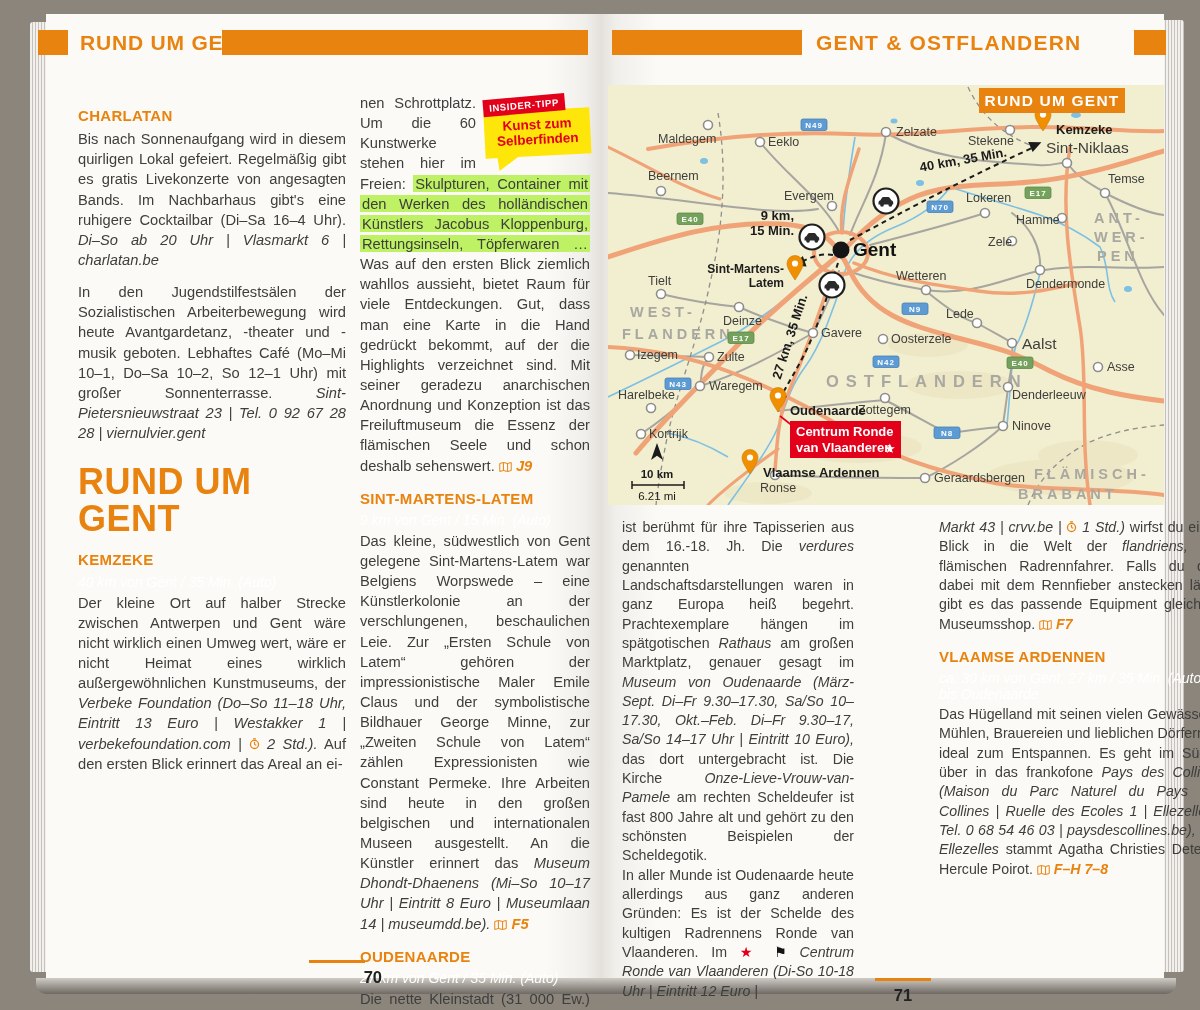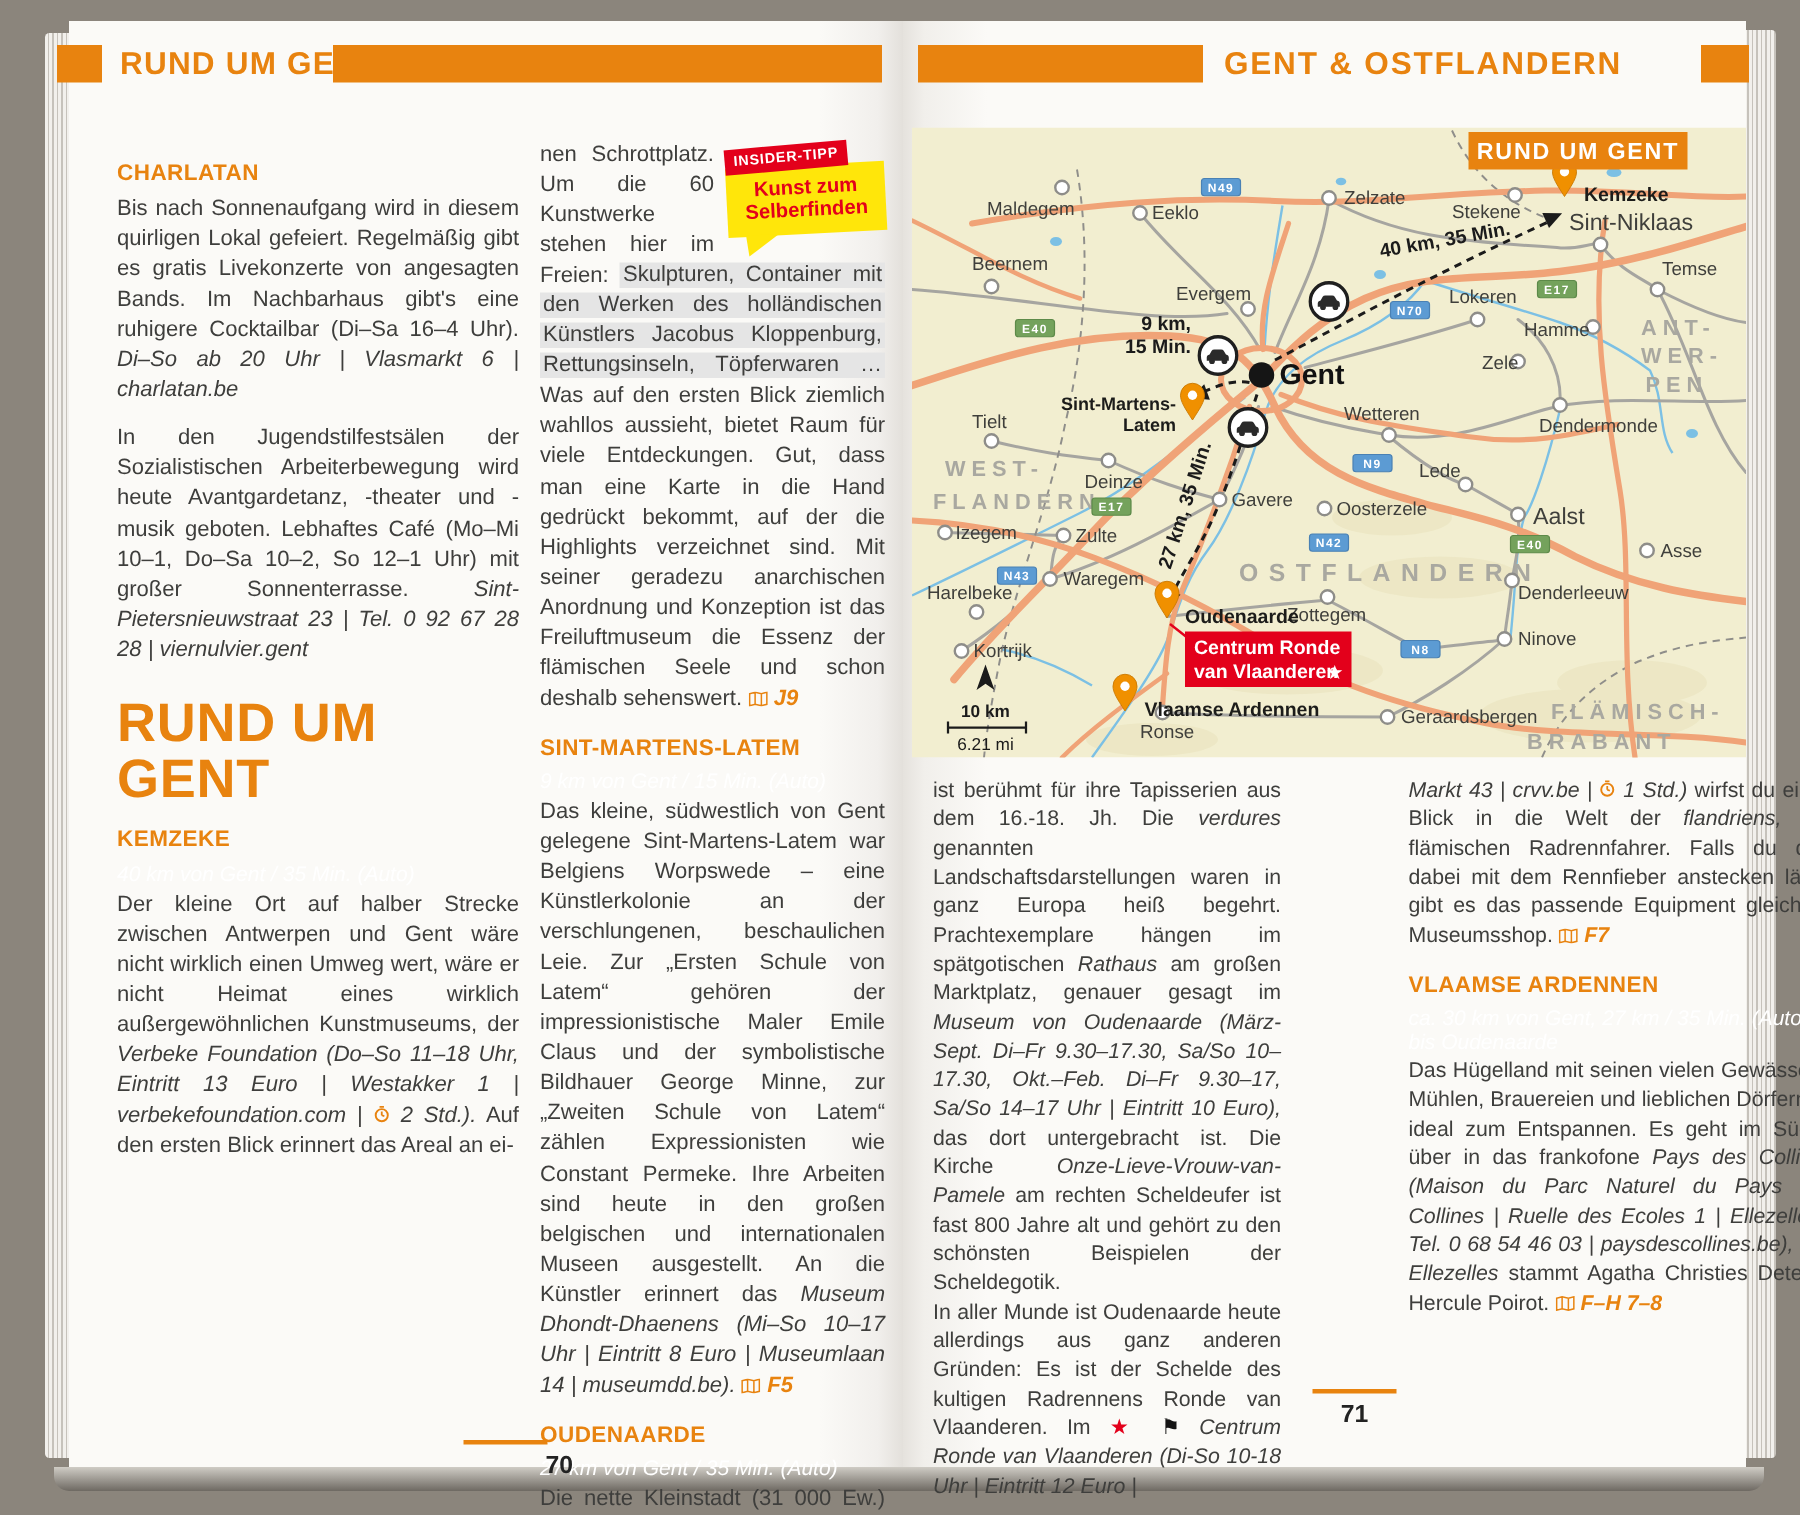--- a/index.html
+++ b/index.html
@@ -32,21 +32,21 @@
   p.body{margin:0 0 12px;text-align:justify;color:#3e3e3c;
     font-size:14.7px;line-height:1.37;hyphens:auto;}
   p.body.tight{margin-bottom:0;}
   .rp p.body{font-size:14.2px;line-height:1.36;}
   .h3{color:#E8830F;font-weight:bold;font-size:15px;letter-spacing:0.3px;
     line-height:1.28;margin:13px 0 4px;}
   .meta{font-style:italic;color:#ffffff;font-size:14px;margin:0 0 3px;}
   .bigtitle{color:#E8830F;font-weight:800;font-size:36px;line-height:1.03;
     letter-spacing:0.5px;margin:20px 0 10px;}
   .it{font-style:italic;}
-  .hl{background:#e5e5e5;padding:0.5px 2px;-webkit-box-decoration-break:clone;box-decoration-break:clone;}
+  .hl{background:#bef264;padding:0.5px 2px;-webkit-box-decoration-break:clone;box-decoration-break:clone;}
   .mapref{color:#E8830F;font-style:italic;font-weight:bold;}
   .star{color:#E3001B;}
   .flag{color:#141414;}
   .icn{display:inline-block;vertical-align:-1px;line-height:0;}
   
   .insider-wrap{float:right;width:106px;margin:0 0 6px 8px;transform:rotate(-3deg);position:relative;}
   .insider-tag{display:inline-block;background:#E3001B;color:#fff;font-weight:bold;
     font-size:9.5px;letter-spacing:0.6px;padding:2px 6px;transform:rotate(-2deg);
     position:relative;z-index:2;white-space:nowrap;}
   .insider-bubble{display:block;background:#FFE60A;color:#E3001B;font-weight:bold;
@@ -345,16 +345,16 @@
     <div class="meta">ca. 30 km von Gent, 27 km / 35 Min. (Auto) bis Oudenaarde</div>
     <p class="body"><span class="">Das Hügelland mit seinen vielen Gewässern, Mühlen, Brauereien und lieblichen Dörfern ist ideal zum Entspannen. Es geht im Süden über in das frankofone </span><span class="it">Pays des Collines (Maison du Parc Naturel du Pays des Collines | Ruelle des Ecoles 1 | Ellezelles | Tel. 0 68 54 46 03 | paysdescollines.be),</span><span class=""> aus </span><span class="it">Ellezelles</span><span class=""> stammt Agatha Christies Detektiv Hercule Poirot. </span><span class="icn"><svg viewBox="0 0 14 11" width="13" height="10">
           <path d="M0.7 1.6 L4.7 0.6 L9.3 1.6 L13.3 0.6 V9.4 L9.3 10.4 L4.7 9.4 L0.7 10.4 Z M4.7 0.6 V9.4 M9.3 1.6 V10.4" fill="none" stroke="#E8830F" stroke-width="1.1"></path>
         </svg></span><span class="mapref"> F–H 7–8</span></p>
   </div>
 
 <div class="footer" style="left:292px;top:960px;text-align:right;">
   <div class="rule"></div>
   <div class="num">70</div>
 </div>
-<div class="footer" style="left:858px;top:926px;">
+<div class="footer" style="left:858px;top:978px;">
   <div class="rule"></div>
   <div class="num">71</div>
 </div>
 
 </body></html>

